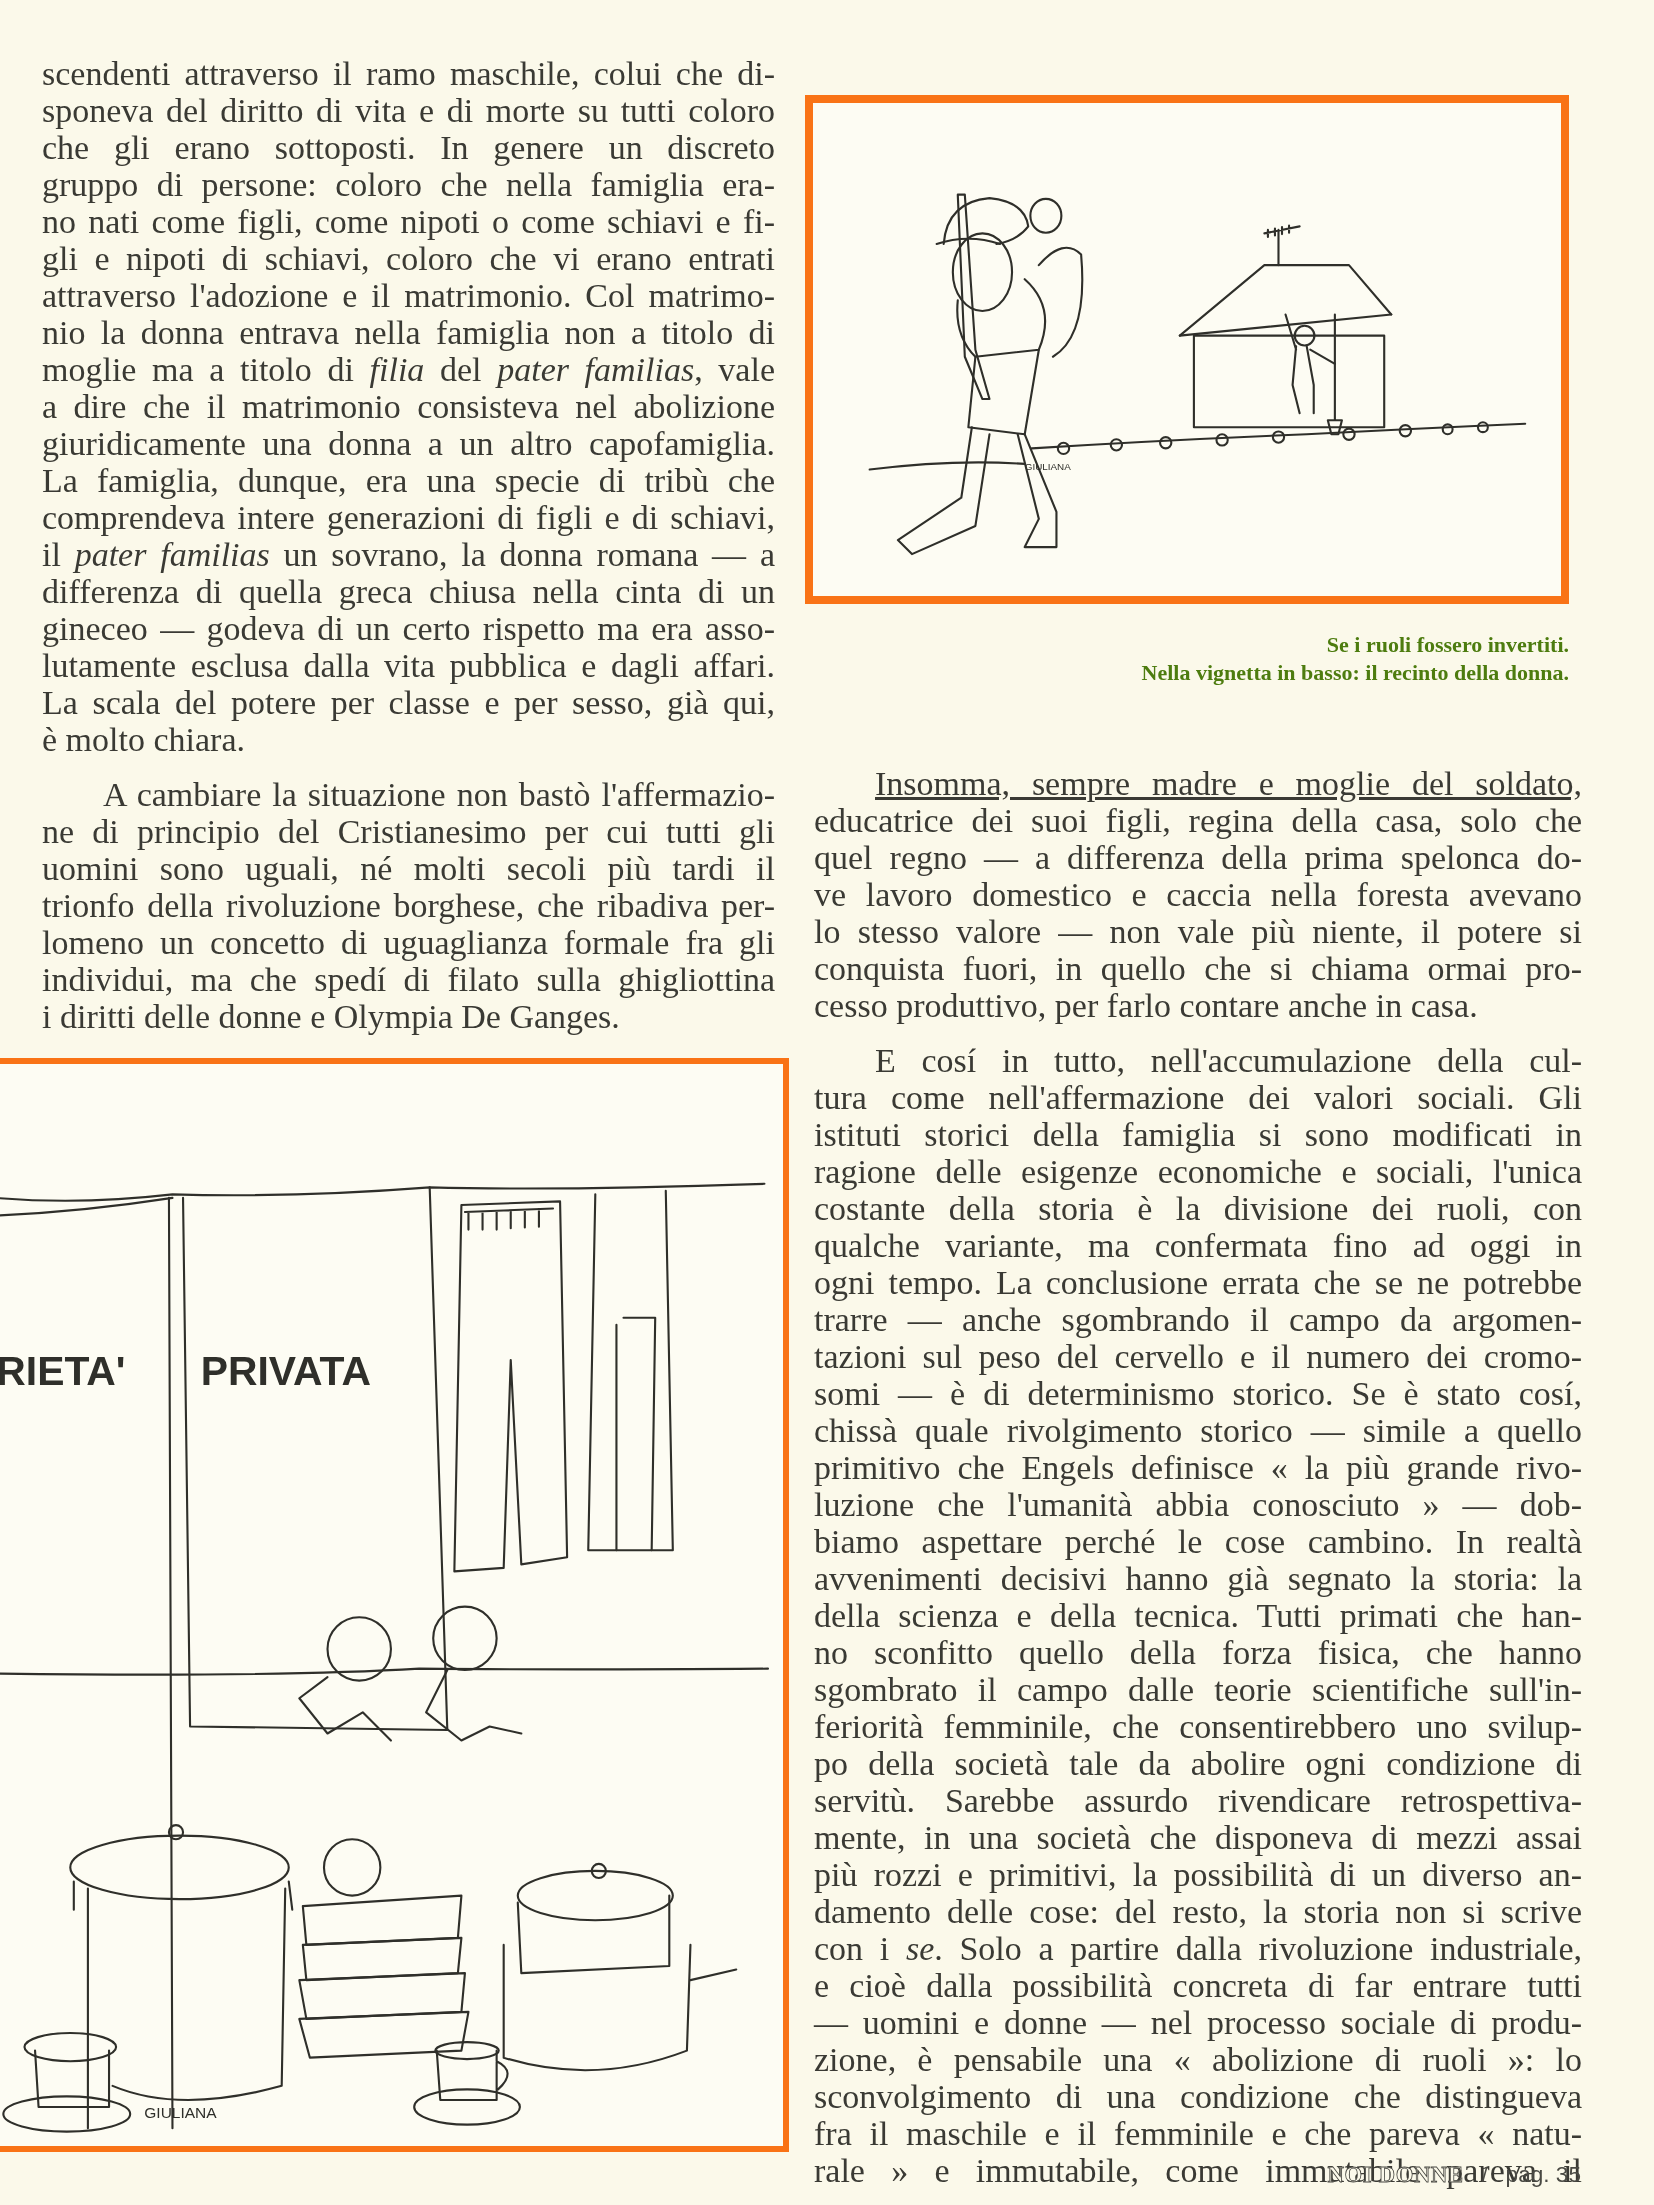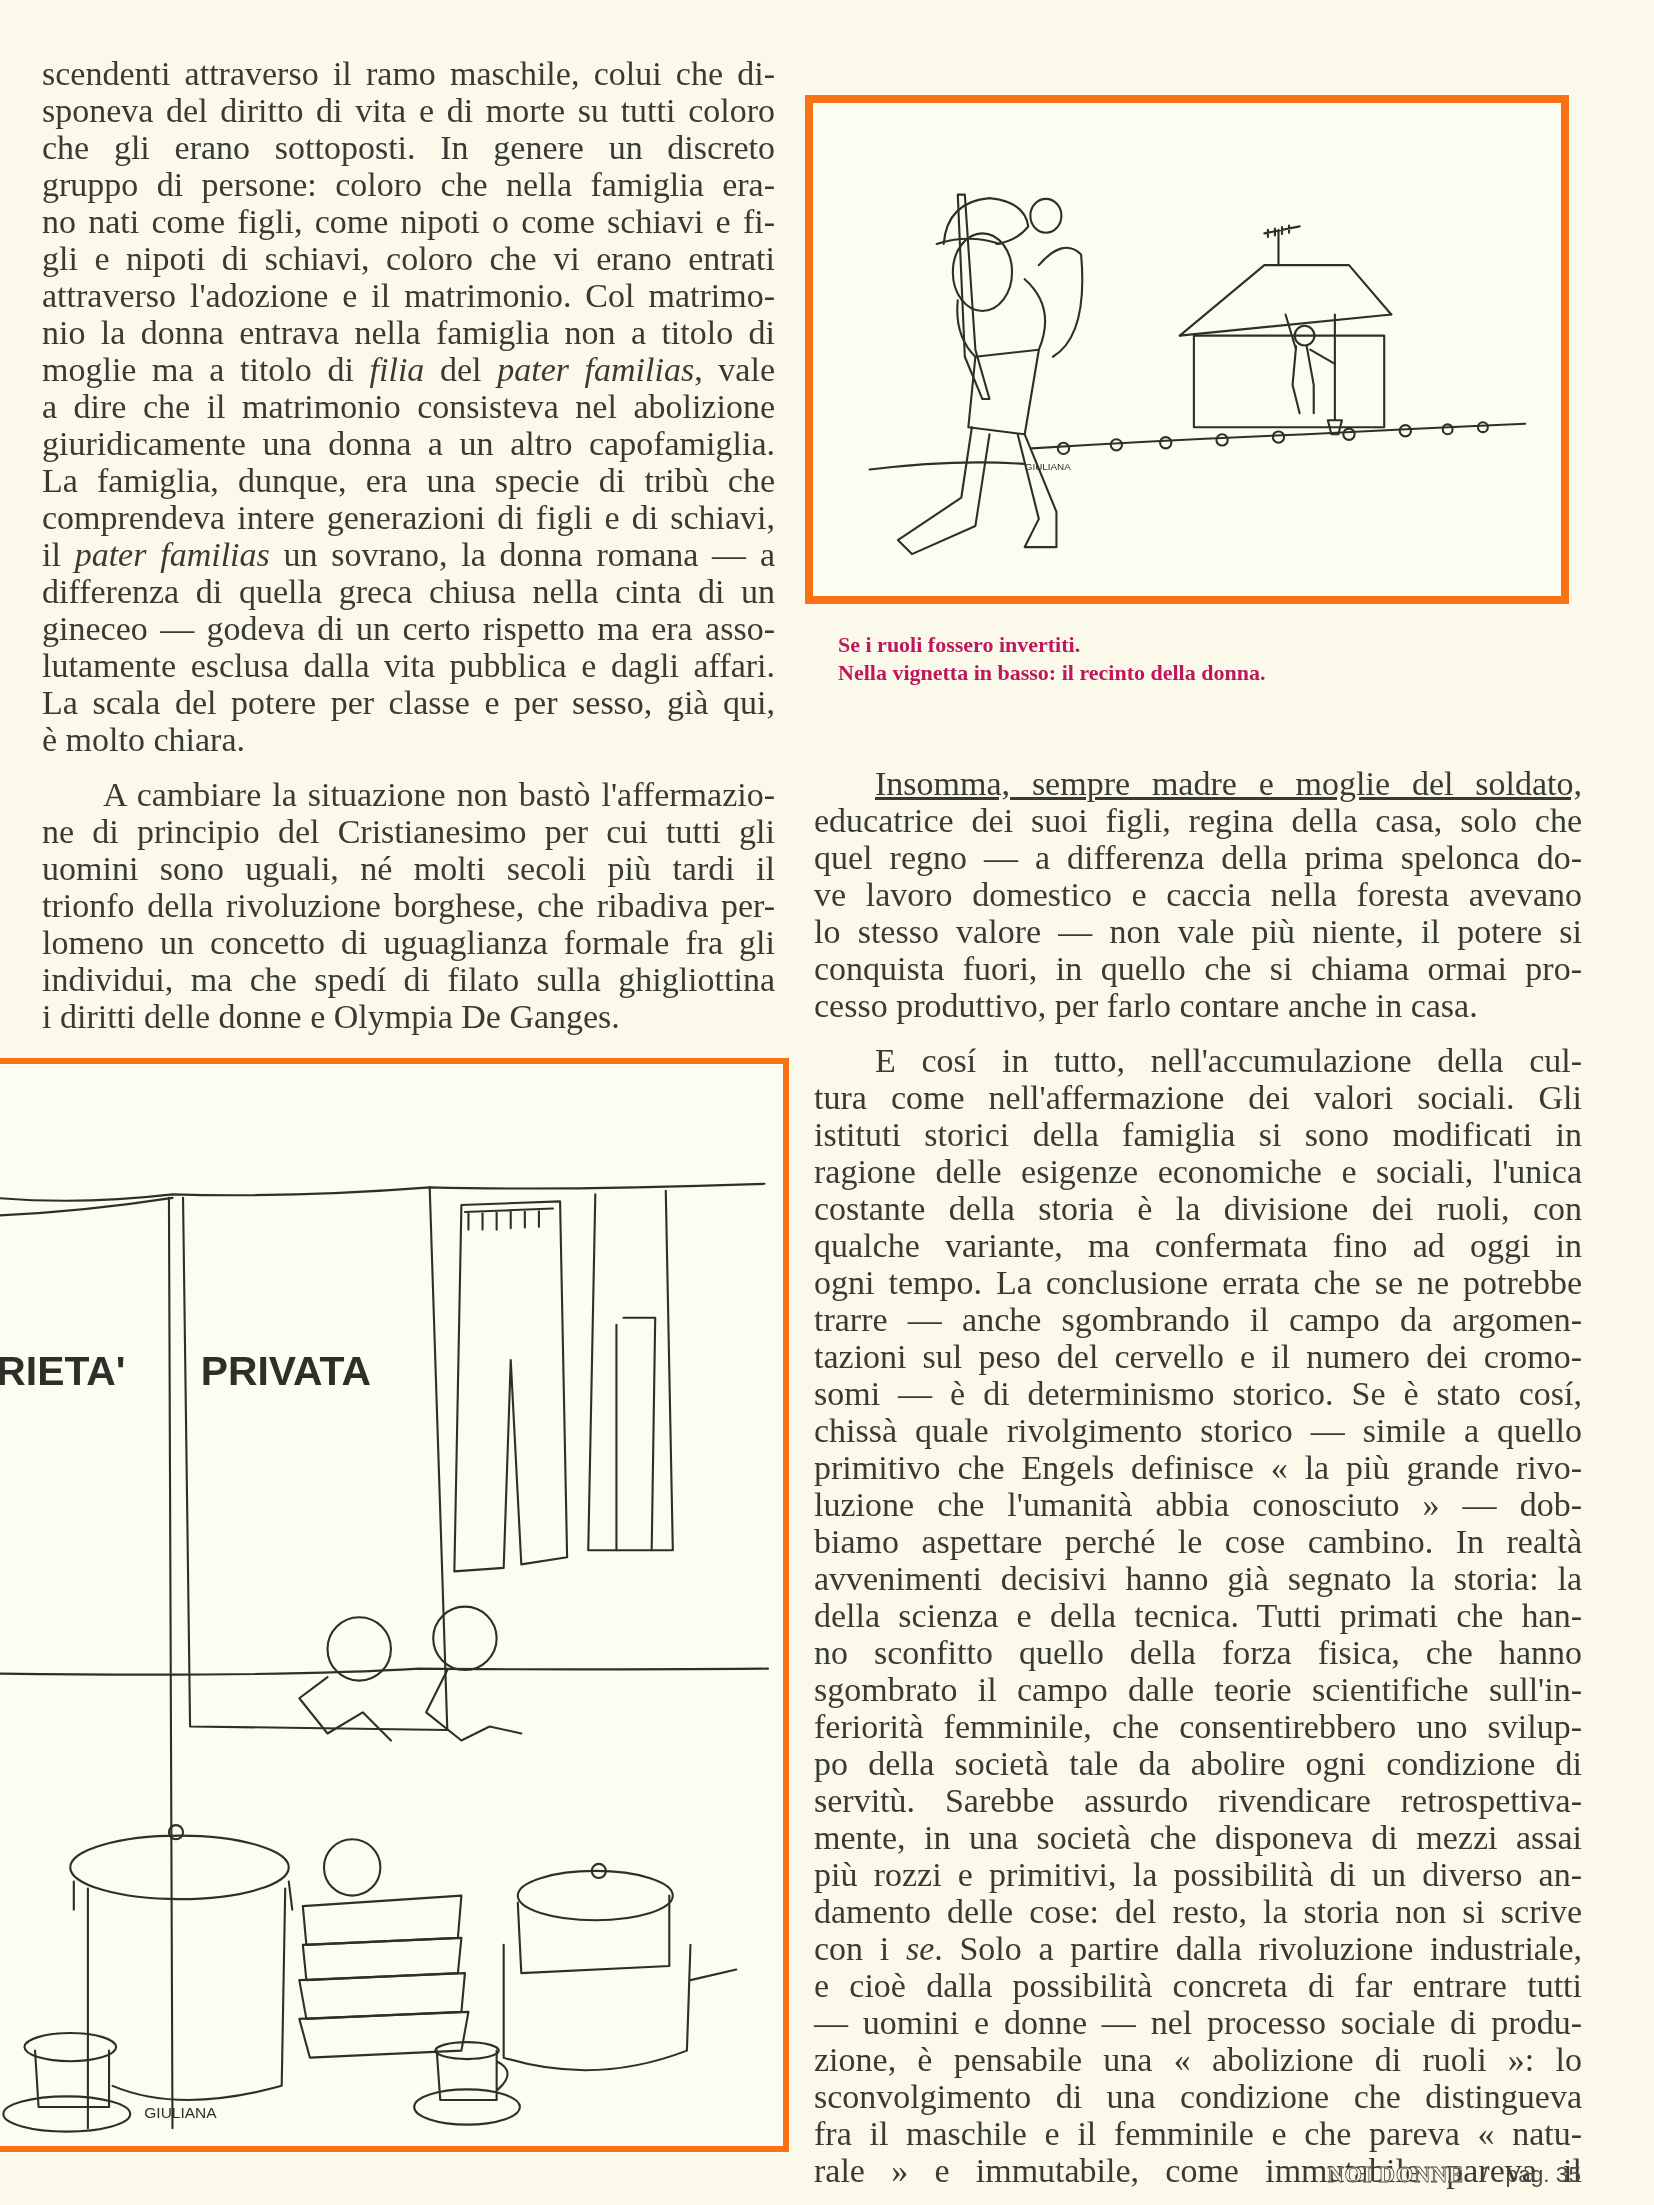--- a/index.html
+++ b/index.html
@@ -27,23 +27,23 @@
   .frame {
     position: absolute;
     border: 6px solid #f97316;
     box-sizing: border-box;
     background: #fdfcf3;
   }
   .frame-top { left: 805px; top: 95px; width: 764px; height: 509px; border-width: 8.5px; }
   .frame-bottom { left: -10px; top: 1058px; width: 799px; height: 1094px; }
 
   .caption {
-    position: absolute; left: 838px; top: 631px; width: 764px;
-    text-align: left; font-weight: bold; font-size: 22px; line-height: 28px;
-    color: #be185d;
+    position: absolute; left: 805px; top: 631px; width: 764px;
+    text-align: right; font-weight: bold; font-size: 22px; line-height: 28px;
+    color: #4d7c0f;
   }
   .caption span { display: block; }
 
   .footer {
     position: absolute; right: 74px; top: 2162px;
     font-family: "Liberation Sans", "DejaVu Sans", sans-serif;
     font-size: 21px; color: #4a4a44; display: flex; align-items: center; gap: 18px;
   }
   .footer .brand {
     font-family: "Liberation Serif", serif; font-weight: bold; letter-spacing: 0.7px;

